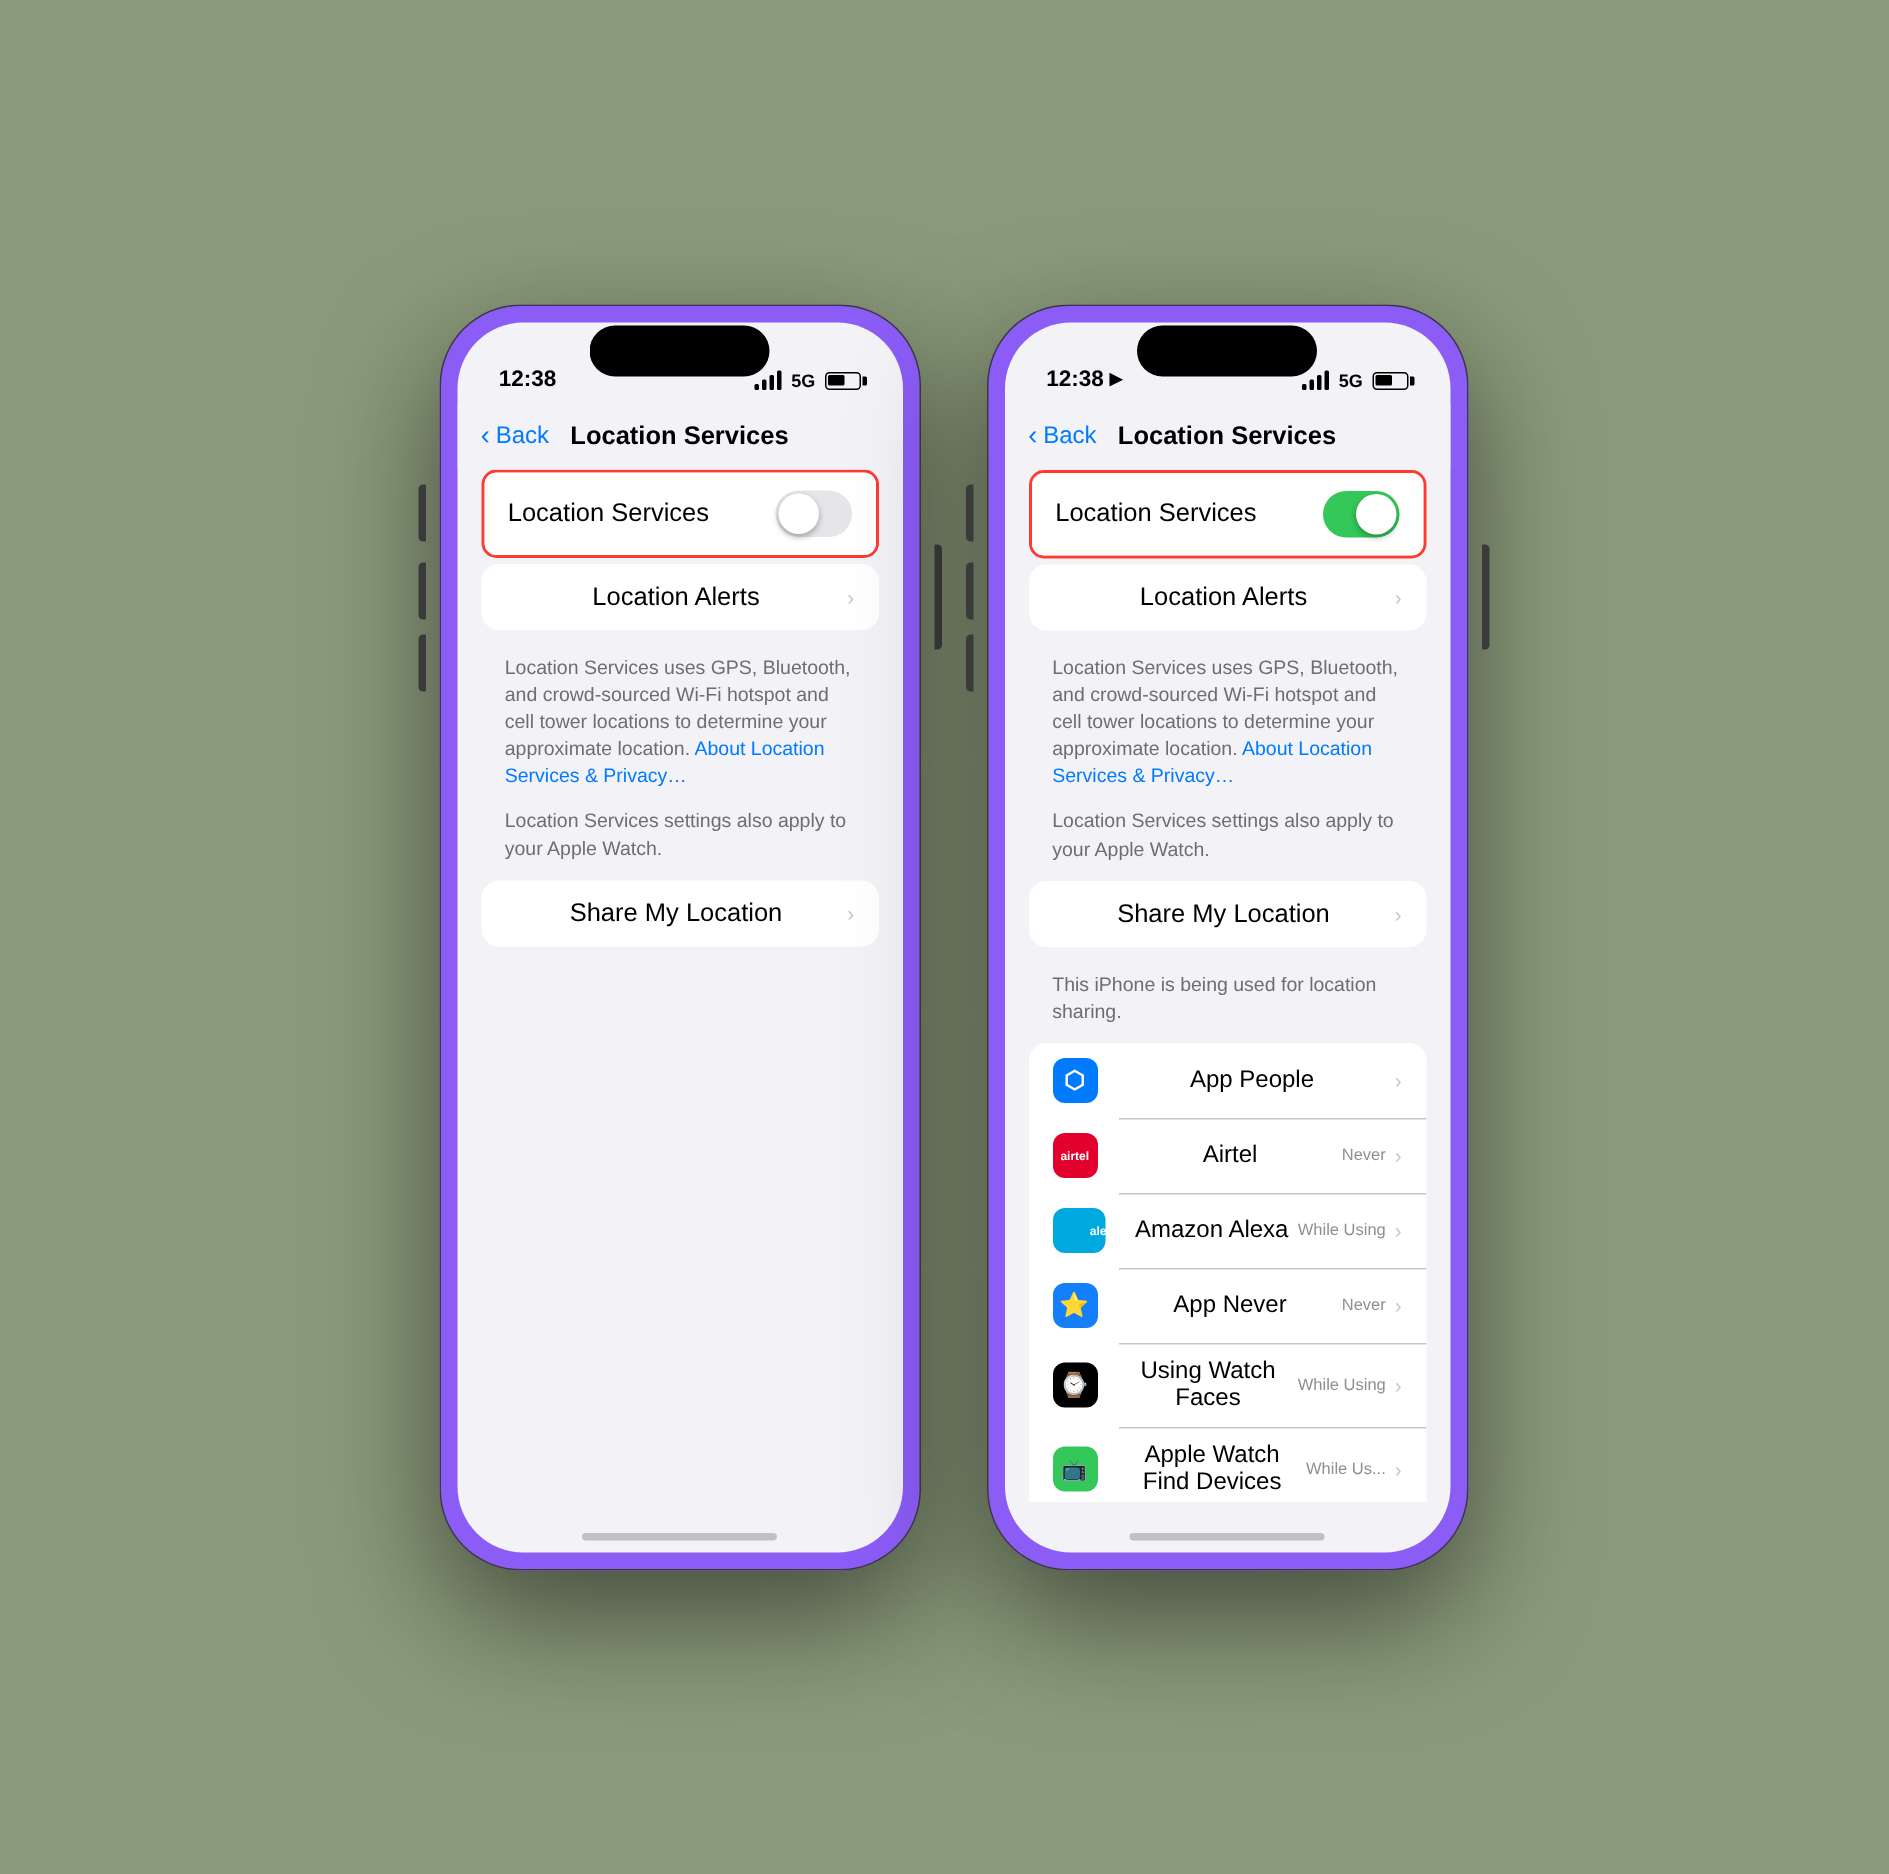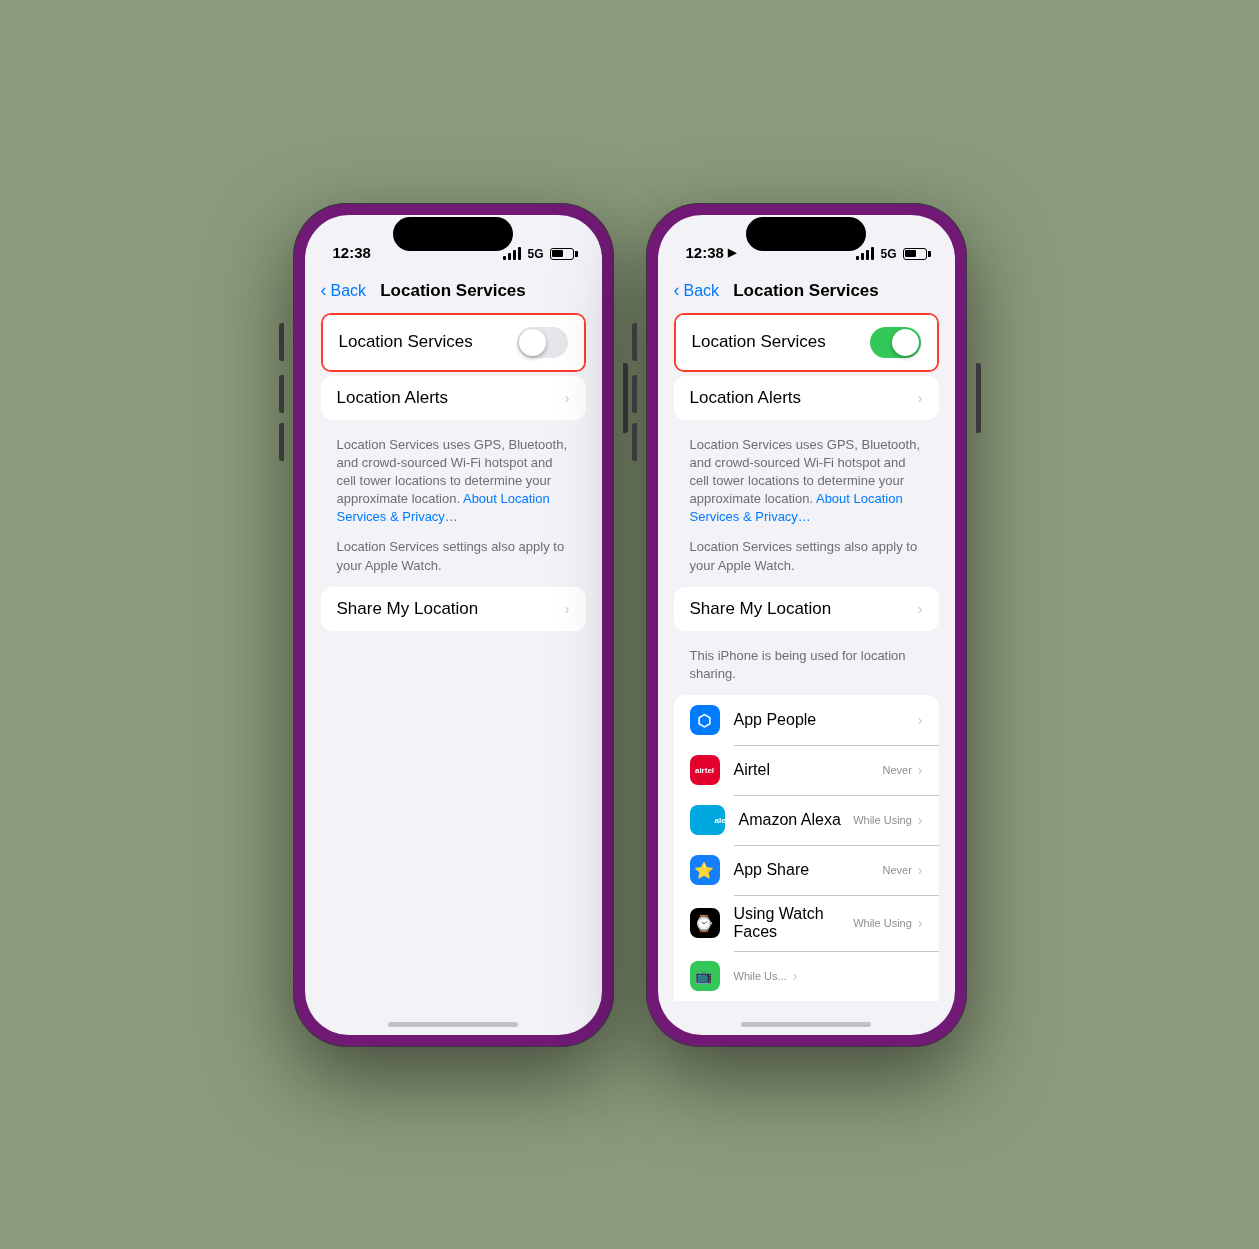--- a/index.html
+++ b/index.html
@@ -10,25 +10,26 @@
       align-items: center;
       min-height: 100vh;
       font-family: -apple-system, 'SF Pro Text', 'Helvetica Neue', sans-serif;
       gap: 32px;
       padding: 20px;
     }
 
     .phone {
       width: 321px;
       height: 844px;
-      background: #701a75;
+      background: #8b5cf6;
       border-radius: 54px;
       padding: 12px;
       position: relative;
       box-shadow: 0 30px 80px rgba(0,0,0,0.5), inset 0 0 0 1px #3a3a3c;
+      margin-left: 12px;
     }
 
     .phone-screen {
       width: 100%;
       height: 100%;
       background: #f2f2f7;
       border-radius: 44px;
       overflow: hidden;
       position: relative;
       display: flex;
@@ -186,20 +187,21 @@
       overflow-y: auto;
       padding: 0 16px;
     }
 
     
     .settings-card {
       background: #fff;
       border-radius: 12px;
       margin-bottom: 8px;
       overflow: hidden;
+      text-align: center;
     }
 
     .settings-row {
       display: flex;
       align-items: center;
       padding: 12px 16px;
       min-height: 44px;
       background: #fff;
       position: relative;
     }
@@ -482,32 +484,33 @@
             <span class="chevron-right">›</span>
           </div>
           <div class="app-row">
             <div class="app-icon" style="background: rgb(0, 168, 224); font-size: 8px; padding-left: 35px;">alexa</div>
             <span class="app-name">Amazon Alexa</span>
             <span class="app-permission">While Using</span>
             <span class="chevron-right">›</span>
           </div>
           <div class="app-row">
             <div class="app-icon" style="background: rgb(21, 126, 251); font-size: 16px;">⭐</div>
-            <span class="app-name">App Share</span>
+            <span class="app-name">App Never</span>
             <span class="app-permission">Never</span>
             <span class="chevron-right">›</span>
           </div>
           <div class="app-row">
             <div class="app-icon" style="background: rgb(0, 0, 0); font-size: 16px;">⌚</div>
             <span class="app-name">Using Watch Faces</span>
             <span class="app-permission">While Using</span>
             <span class="chevron-right">›</span>
           </div>
           <div class="app-row">
             <div class="app-icon" style="background: rgb(52, 199, 89); font-size: 14px;">📺</div>
+            <span class="app-name">Apple Watch Find Devices</span>
             <span class="app-permission">While Us...</span>
             <span class="chevron-right">›</span>
           </div>
           <div class="app-row">
             <div class="app-icon" style="background: rgb(39, 174, 96); font-size: 14px;">👫</div>
             <span class="app-name">Apple Watch Find People</span>
             <span class="app-permission">While Using</span>
             <span class="chevron-right">›</span>
           </div>
         </div>

